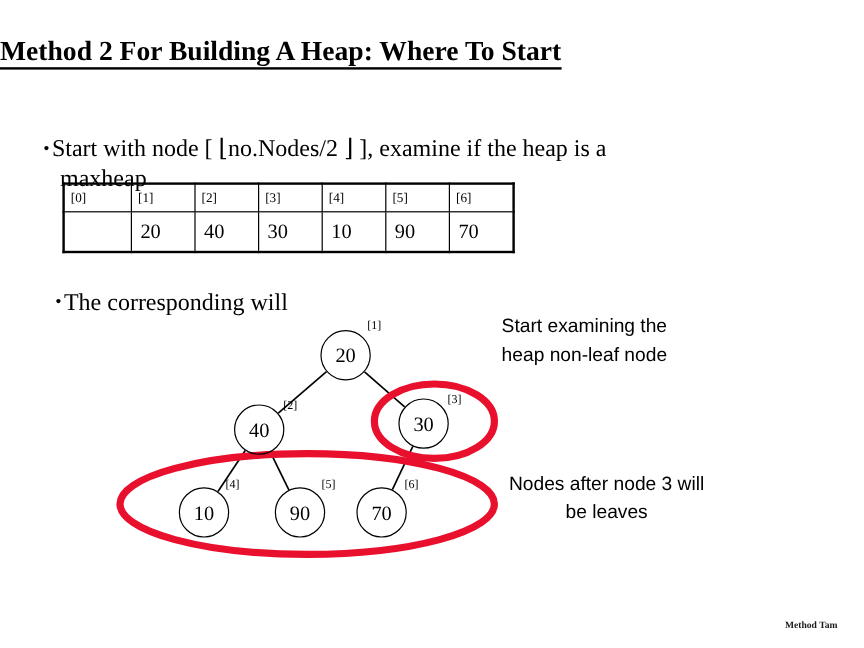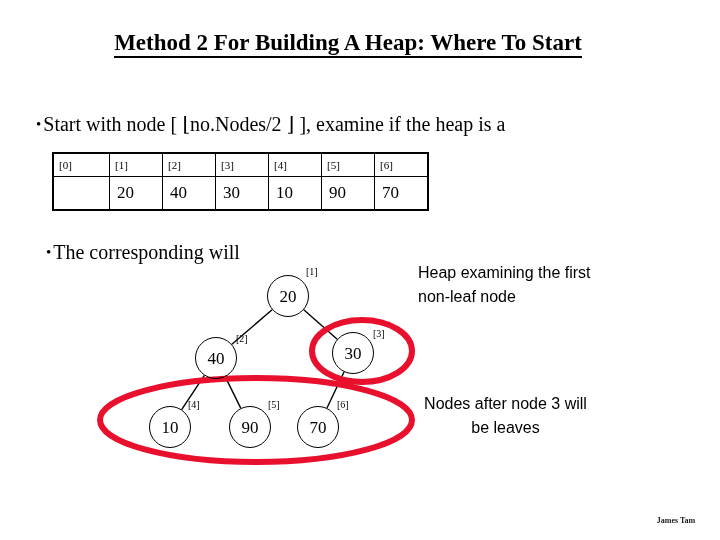--- a/index.html
+++ b/index.html
@@ -13,24 +13,23 @@
     height: 540px;
     background: #ffffff;
     overflow: hidden;
     font-family: "Liberation Serif", "DejaVu Serif", serif;
     color: #000000;
   }
 
   
   .slide-title {
     position: absolute;
-    left: 12px;
+    left: 0;
     top: 30px;
     width: 672px;
-    text-align: center;
     font-family: "Liberation Serif", "DejaVu Serif", serif;
     font-size: 23px;
     font-weight: bold;
     letter-spacing: 0px;
     color: #000000;
   }
   .slide-title span.ul {
     border-bottom: 2px solid #000;
     padding-bottom: 1px;
   }
@@ -154,20 +153,21 @@
 <body>
 
 <div id="slide">
 
   <div class="slide-title">
     <span class="ul">Method 2 For Building A Heap: Where To Start</span>
   </div>
 
   <div class="bullet bullet-1">
     <span class="dot">•</span><span class="bullet-body">Start with node [ ⌊no.Nodes/2 ⌋ ], examine if the heap is a</span>
+    <span class="bullet-cont">maxheap</span>
   </div>
 
   <table class="array-table">
     <tbody>
         <tr>
       <td class="idx c0">[0]</td>
       <td class="idx cN">[1]</td>
       <td class="idx cN">[2]</td>
       <td class="idx cN">[3]</td>
       <td class="idx cN">[4]</td>
@@ -212,18 +212,18 @@
       <div class="node" style="left: 332px; top: 332px;">30</div>
       <div class="node-label" style="left: 373px; top: 328px;">[3]</div>
       <div class="node" style="left: 149px; top: 406px;">10</div>
       <div class="node-label" style="left: 188px; top: 399px;">[4]</div>
       <div class="node" style="left: 229px; top: 406px;">90</div>
       <div class="node-label" style="left: 268px; top: 399px;">[5]</div>
       <div class="node" style="left: 297px; top: 406px;">70</div>
       <div class="node-label" style="left: 337px; top: 399px;">[6]</div>
     </div>
 
-  <div class="note note-1">Heap examining the first non-leaf node</div>
+  <div class="note note-1">Start examining the heap non-leaf node</div>
   <div class="note note-2">Nodes after node 3 will be leaves</div>
 
-  <div class="footer">James  Tam</div>
+  <div class="footer">Method  Tam</div>
 
 </div>
 
 </body></html>

